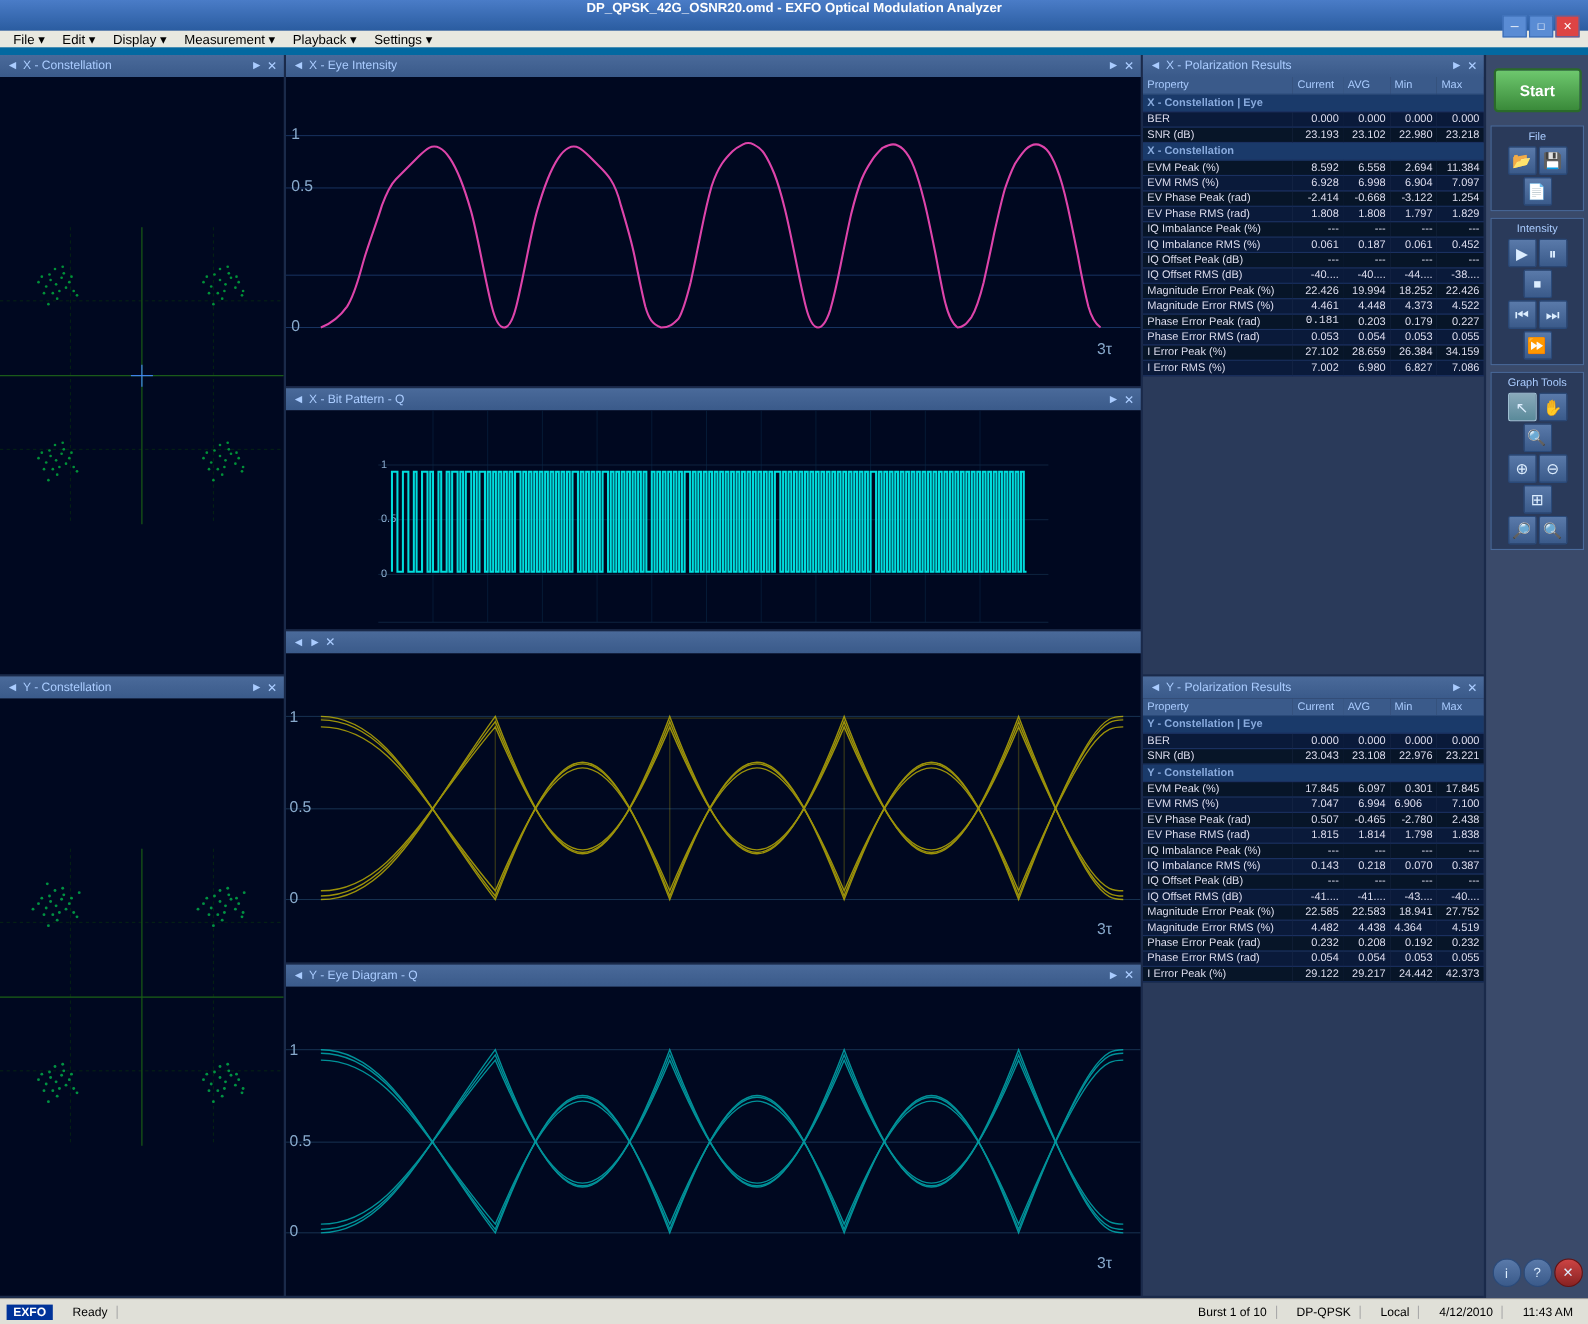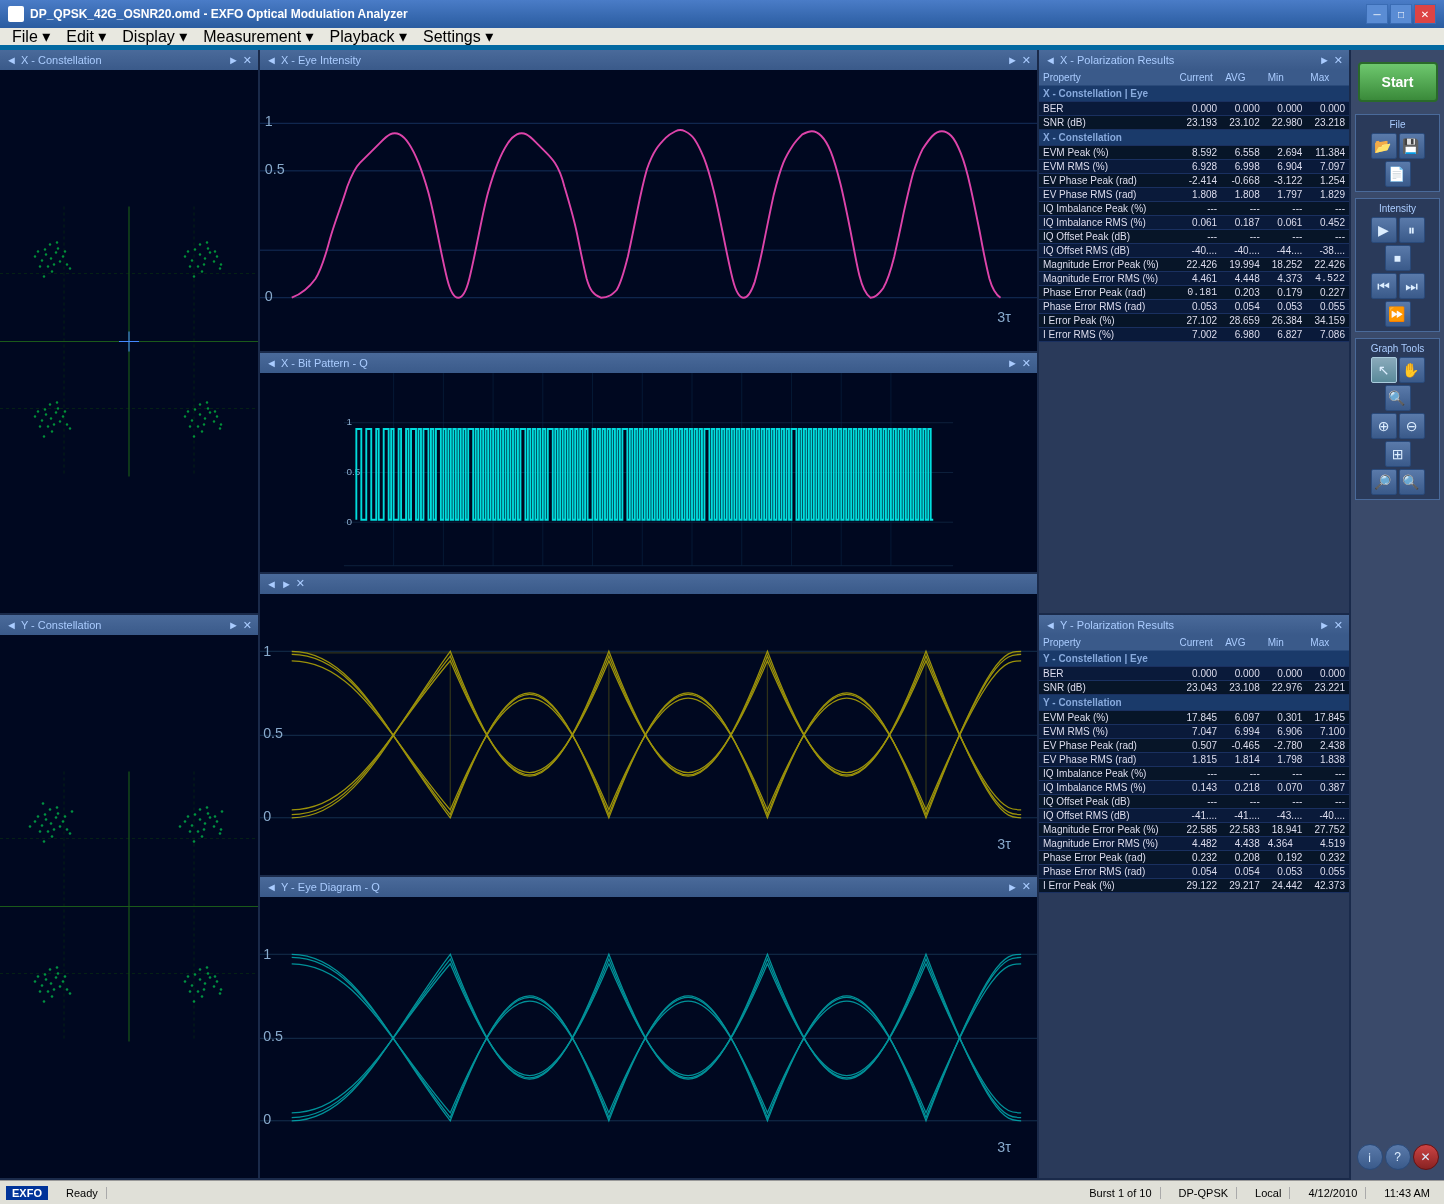--- a/index.html
+++ b/index.html
@@ -8,35 +8,36 @@
     
     .title-bar {
       background: linear-gradient(to bottom, #4a7cc7, #2a5ca0);
       color: white;
       height: 28px;
       display: flex;
       align-items: center;
       padding: 0 8px;
       font-size: 12px;
       font-weight: bold;
+      flex-direction: column;
     }
     .title-bar-icon { width: 16px; height: 16px; margin-right: 6px; background: #fff; border-radius: 2px; display: inline-block; }
     .title-bar-controls { margin-left: auto; display: flex; gap: 2px; }
     .title-bar-btn { width: 22px; height: 20px; background: #5a8cd4; border: 1px solid #3a6cb4; color: white; cursor: pointer; display: flex; align-items: center; justify-content: center; font-size: 10px; }
     .title-bar-btn.close { background: #d44; }
 
     
     .menu-bar {
       background: #e8e8e0;
       height: 22px;
       display: flex;
       align-items: center;
       padding: 0 4px;
-      border-bottom: 5px solid #0369a1;
-      font-size: 16px;
+      border-bottom: 7px solid #0369a1;
+      font-size: 12px;
     }
     .menu-item { padding: 2px 8px; cursor: pointer; }
 
     
     .main-container {
       display: flex;
       height: calc(100% - 50px - 24px);
       background: #2a3a5a;
     }
 
@@ -765,21 +766,21 @@
           <td style="text-align:right;">22.426</td>
           <td style="text-align:right;">19.994</td>
           <td style="text-align:right;">18.252</td>
           <td style="text-align:right;">22.426</td>
         </tr>
               <tr>
           <td>Magnitude Error RMS (%)</td>
           <td style="text-align:right;">4.461</td>
           <td style="text-align:right;">4.448</td>
           <td style="text-align:right;">4.373</td>
-          <td style="text-align:right;font-family:Liberation Mono, monospace;">4.522</td>
+          <td style="text-align:right;">4.522</td>
         </tr>
               <tr>
           <td>Phase Error Peak (rad)</td>
           <td style="text-align:right;font-family:Liberation Mono, monospace;">0.181</td>
           <td style="text-align:right;">0.203</td>
           <td style="text-align:right;">0.179</td>
           <td style="text-align:right;">0.227</td>
         </tr>
               <tr>
           <td>Phase Error RMS (rad)</td>
@@ -850,21 +851,21 @@
           <td>EVM Peak (%)</td>
           <td style="text-align:right;">17.845</td>
           <td style="text-align:right;">6.097</td>
           <td style="text-align:right;">0.301</td>
           <td style="text-align:right;">17.845</td>
         </tr>
               <tr>
           <td>EVM RMS (%)</td>
           <td style="text-align:right;">7.047</td>
           <td style="text-align:right;">6.994</td>
-          <td style="text-align:right;">6.906</td>
+          <td style="text-align:left;">6.906</td>
           <td style="text-align:right;">7.100</td>
         </tr>
               <tr>
           <td>EV Phase Peak (rad)</td>
           <td style="text-align:right;">0.507</td>
           <td style="text-align:right;">-0.465</td>
           <td style="text-align:right;">-2.780</td>
           <td style="text-align:right;">2.438</td>
         </tr>
               <tr>

